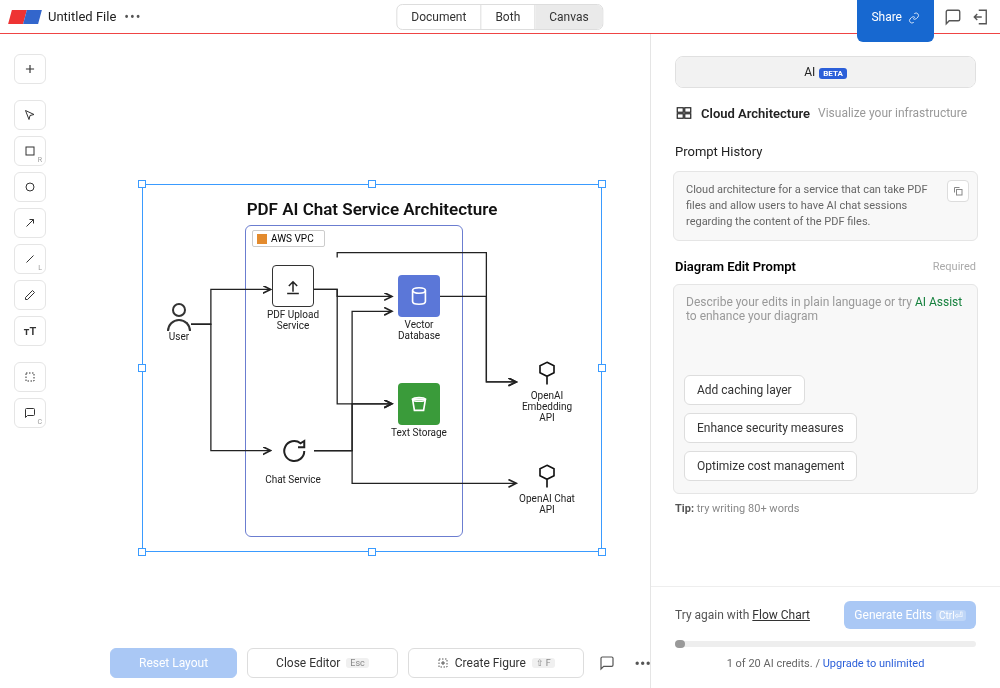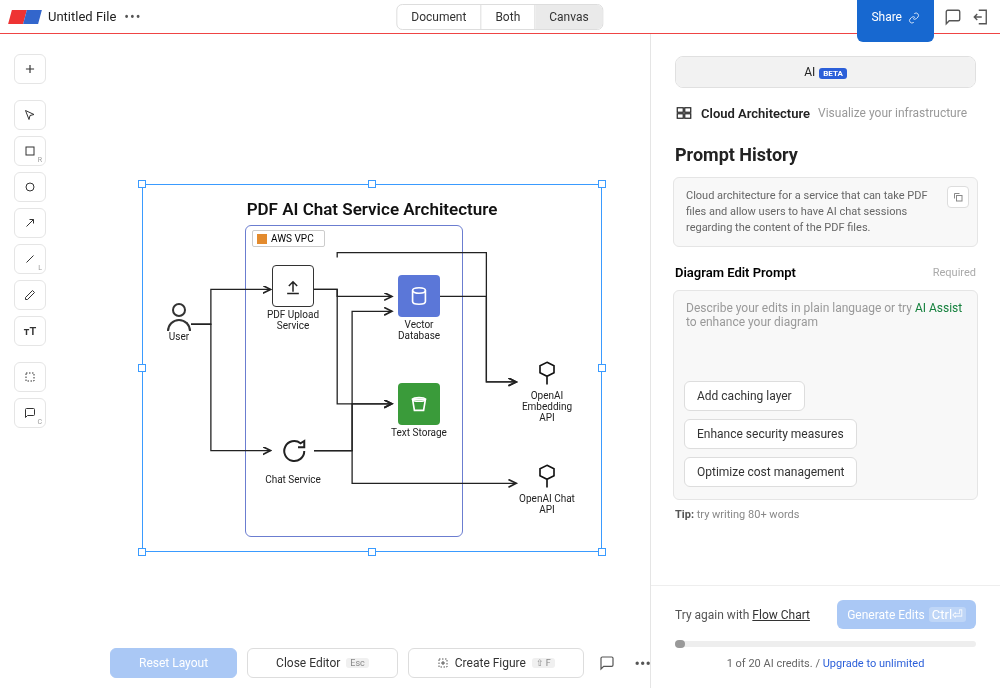--- a/index.html
+++ b/index.html
@@ -58,37 +58,37 @@
 
   
   .rpanel { position: absolute; right: 0; top: 34px; bottom: 0; width: 350px; border-left: 1px solid #e5e5e5; display: flex; flex-direction: column; }
   .rp-tabs { display: flex; margin: 22px 24px 16px; border: 1px solid #e0e0e0; border-radius: 8px; overflow: hidden; }
   .rp-tab { flex: 1; text-align: center; padding: 8px 0; font-size: 12px; color: #222; cursor: pointer; }
   .rp-tab.active { background: #f2f2f2; }
   .beta { background: #2b5fd9; color: #fff; font-size: 8px; padding: 1px 4px; border-radius: 3px; margin-left: 4px; font-weight: 700; }
   .rp-head { display: flex; align-items: center; gap: 8px; padding: 0 24px 14px; font-size: 13px; }
   .rp-head .lbl { font-weight: 600; color: #222; }
   .rp-head .hint { color: #999; font-size: 12px; }
-  .rp-sec-title { font-size: 18px; font-weight: 700; color: #222; padding: 8px 24px; }
+  .rp-sec-title { font-size: 13px; font-weight: 400; color: #222; padding: 8px 24px; }
   .history-card { margin: 4px 22px 0; border: 1px solid #e5e5e5; background: #f8f8f8; border-radius: 6px; padding: 10px 40px 10px 12px; font-size: 11px; color: #666; line-height: 1.45; position: relative; }
   .history-card .copy { position: absolute; right: 8px; top: 8px; width: 22px; height: 22px; border: 1px solid #ddd; border-radius: 4px; display: flex; align-items: center; justify-content: center; cursor: pointer; background: #fff; }
   .dep-row { display: flex; justify-content: space-between; align-items: center; padding: 18px 24px 6px; font-size: 13px; }
   .dep-req { color: #aaa; font-size: 11px; }
   .edit-box { margin: 4px 22px 0; border: 1px solid #e5e5e5; background: #f8f8f8; border-radius: 6px; padding: 10px 12px; font-size: 12px; color: #999; min-height: 210px; position: relative; }
   .ai-link { color: #15803d; }
   .suggest-pills { position: absolute; left: 10px; bottom: 12px; display: flex; flex-direction: column; gap: 8px; align-items: flex-start; }
   .pill { border: 1px solid #ddd; background: #fff; border-radius: 6px; padding: 7px 12px; font-size: 12px; color: #333; cursor: pointer; }
   .tip { padding: 8px 24px 0; font-size: 11px; color: #888; }
   .tip b { color: #555; }
 
   .rp-foot { margin-top: auto; border-top: 1px solid #eee; padding: 14px 24px 18px; }
   .tryagain { font-size: 12px; color: #555; }
   .tryagain a { color: #333; text-decoration: underline; }
   .gen-btn { float: right; background: #aac8f5; color: #fff; border: none; border-radius: 6px; padding: 7px 10px; font-size: 12px; cursor: pointer; }
-  .gen-btn .kbd { background: rgba(255,255,255,.25); border-radius: 3px; padding: 0 3px; font-size: 13px; margin-left: 4px; }
+  .gen-btn .kbd { background: rgba(255,255,255,.25); border-radius: 3px; padding: 0 3px; font-size: 10px; margin-left: 4px; }
   .prog { margin-top: 12px; height: 6px; width: 100%; background: #eee; border-radius: 3px; position: relative; }
   .prog .dot { position: absolute; left: 0; top: -1px; width: 10px; height: 8px; background: #999; border-radius: 4px; }
   .credits { margin-top: 10px; font-size: 11px; color: #666; text-align: center; }
   .credits a { color: #2b5fd9; text-decoration: none; }
 
   
   .bottombar { position: absolute; left: 110px; bottom: 10px; display: flex; align-items: center; gap: 10px; }
   .bb-btn { border: 1px solid #ddd; border-radius: 6px; padding: 7px 28px; font-size: 12px; color: #333; background: #fff; cursor: pointer; display: flex; align-items: center; gap: 6px; }
   .bb-btn.primary { background: #aac8f5; color: #fff; border-color: #aac8f5; }
   .kbd2 { background: #f0f0f0; border-radius: 3px; padding: 0 4px; font-size: 9px; color: #888; }

